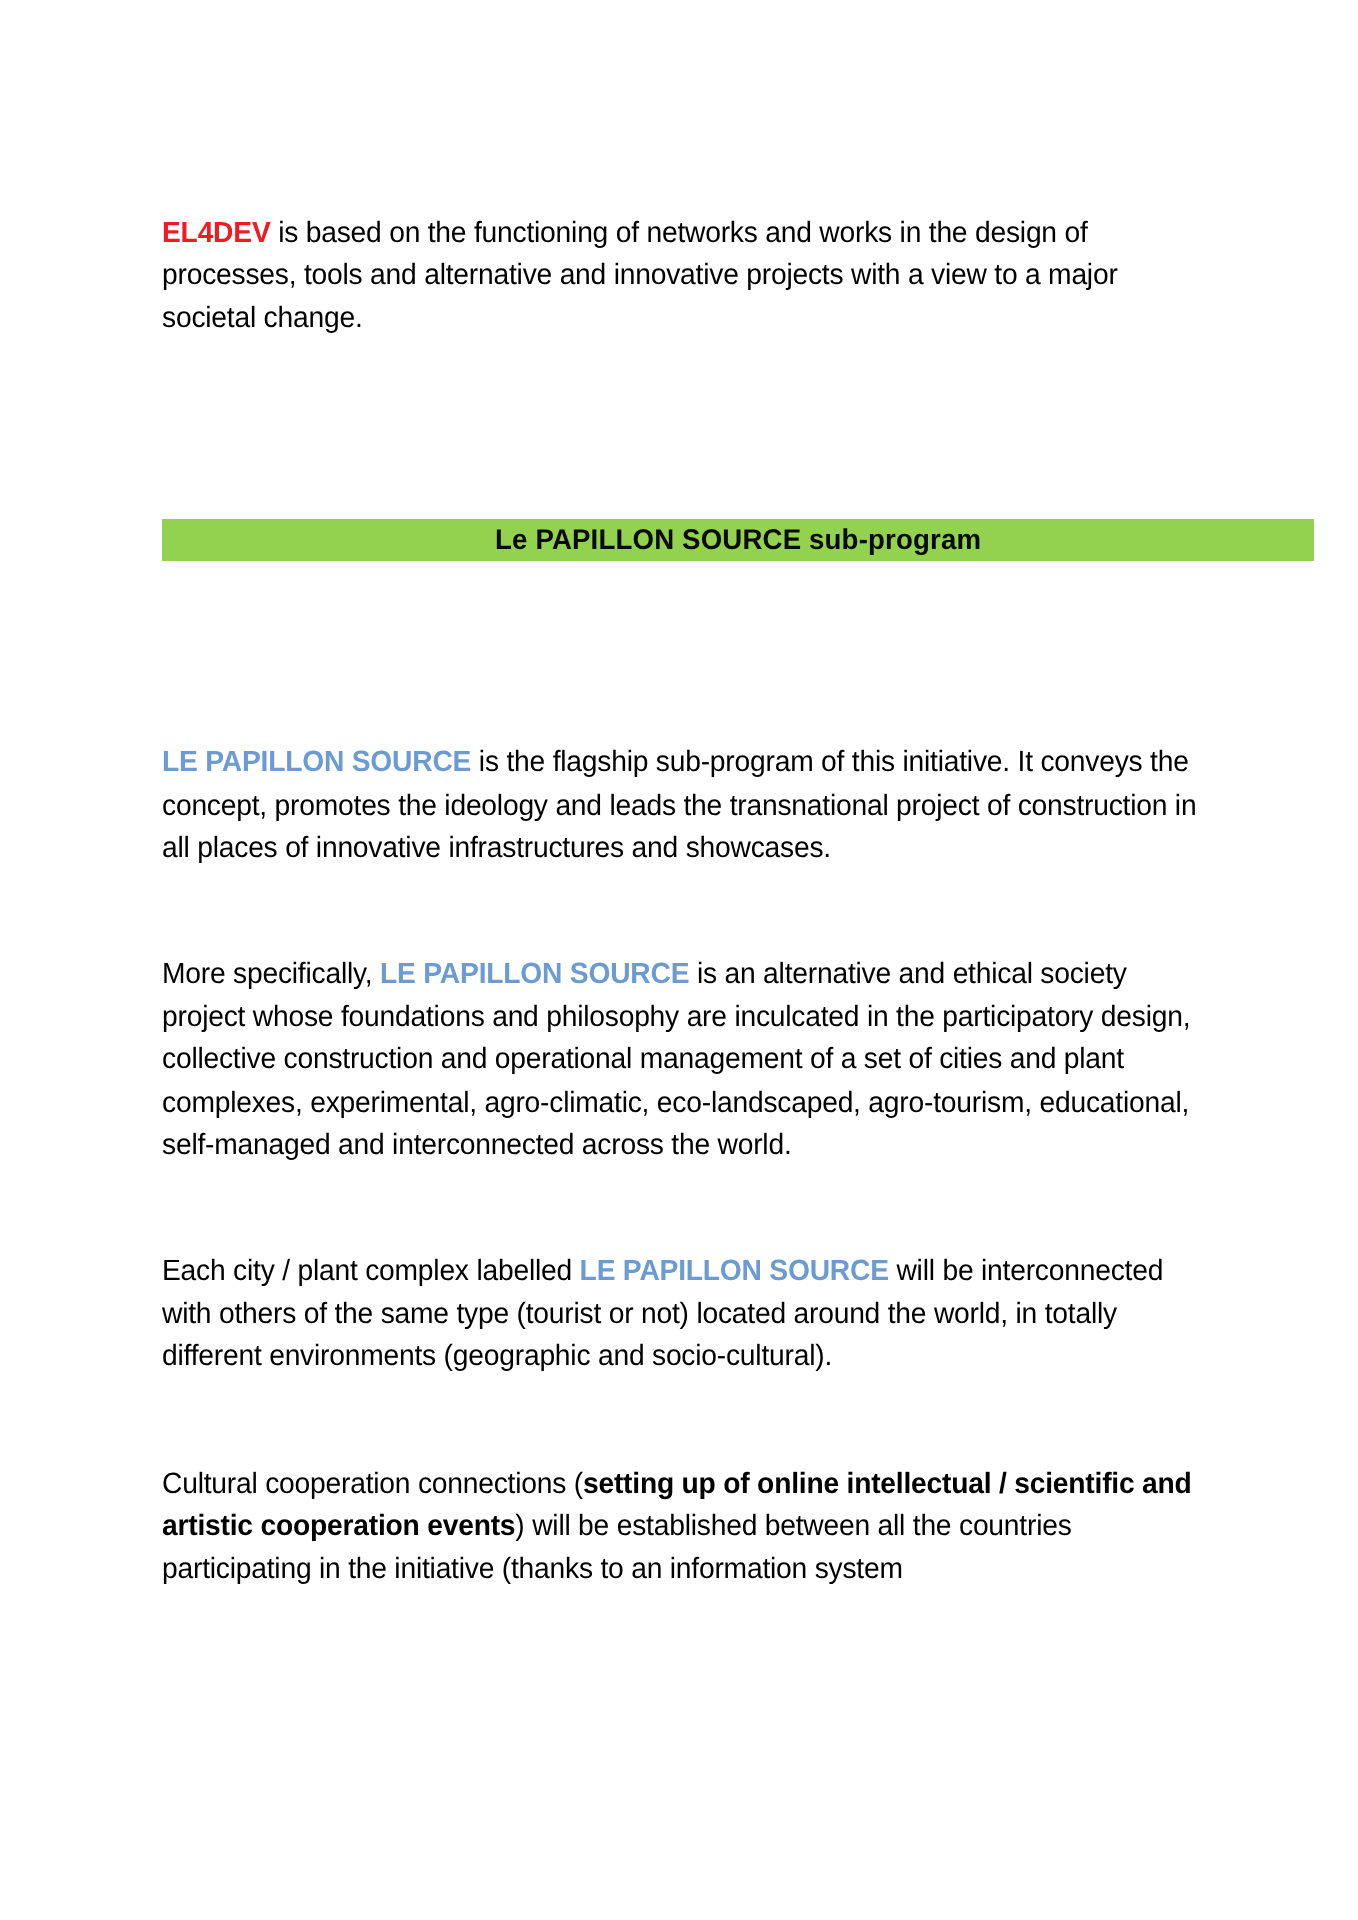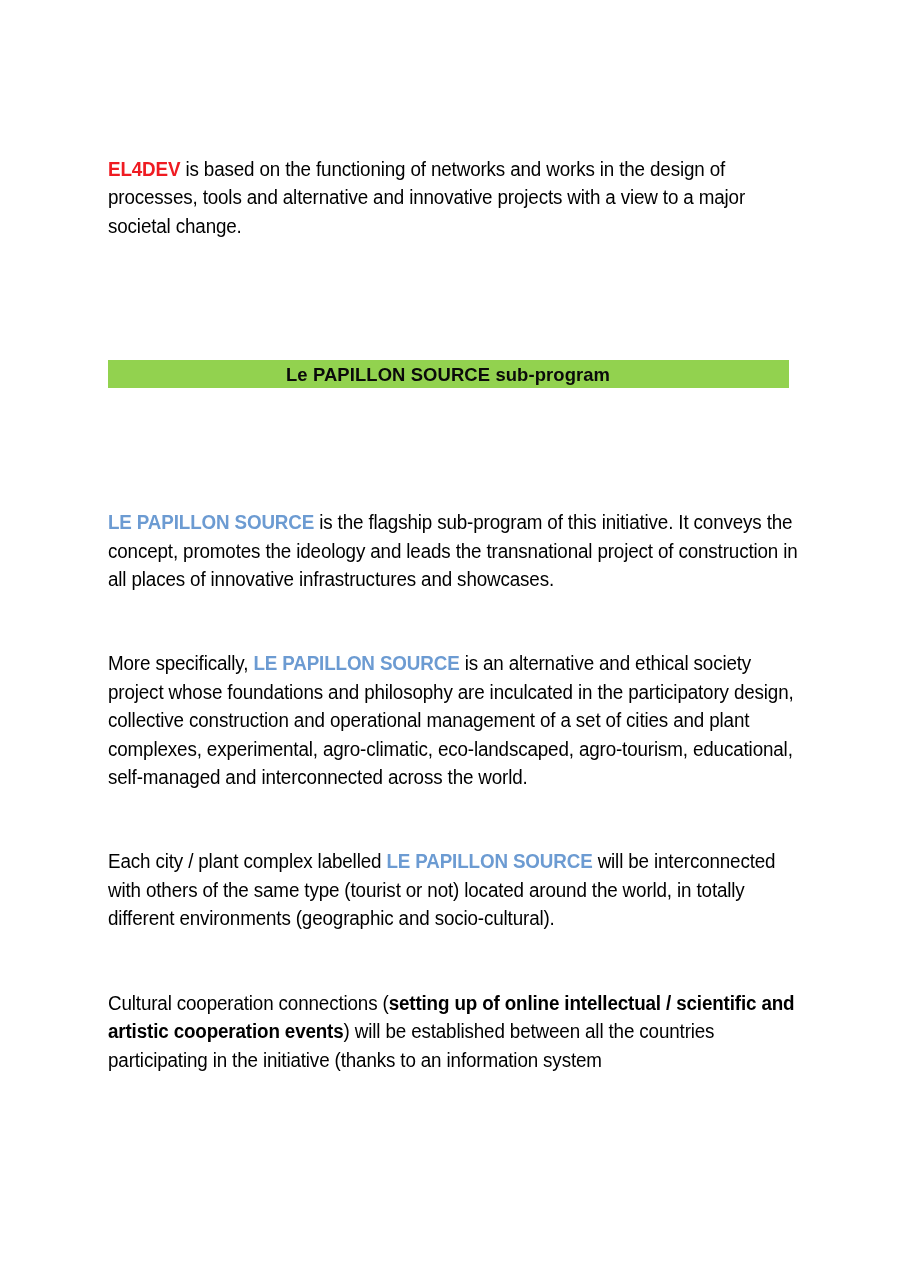--- a/index.html
+++ b/index.html
@@ -17,21 +17,21 @@
     width: 905px;
     height: 1280px;
     margin: 0 auto;
     background: #ffffff;
     overflow: hidden;
     box-sizing: border-box;
   }
   .content {
     position: absolute;
     left: 108px;
-    top: 155px;
+    top: 141px;
     width: 692px;
   }
   p.para {
     margin: 0;
     font-size: 19.5px;
     line-height: 28.4px;
     letter-spacing: -0.15px;
     text-align: left;
     color: #000000;
     font-stretch: semi-condensed;
@@ -50,21 +50,21 @@
     color: #6c9bd2;
     font-weight: bold;
   }
   .bold {
     font-weight: bold;
     color: #000000;
   }
 
   .banner {
     background: #92d24f;
-    width: 681px;
+    width: 768px;
     height: 28px;
     display: flex;
     align-items: center;
     justify-content: center;
     box-sizing: border-box;
   }
   .banner-text {
     font-size: 19px;
     font-weight: bold;
     color: #0a0a0a;

